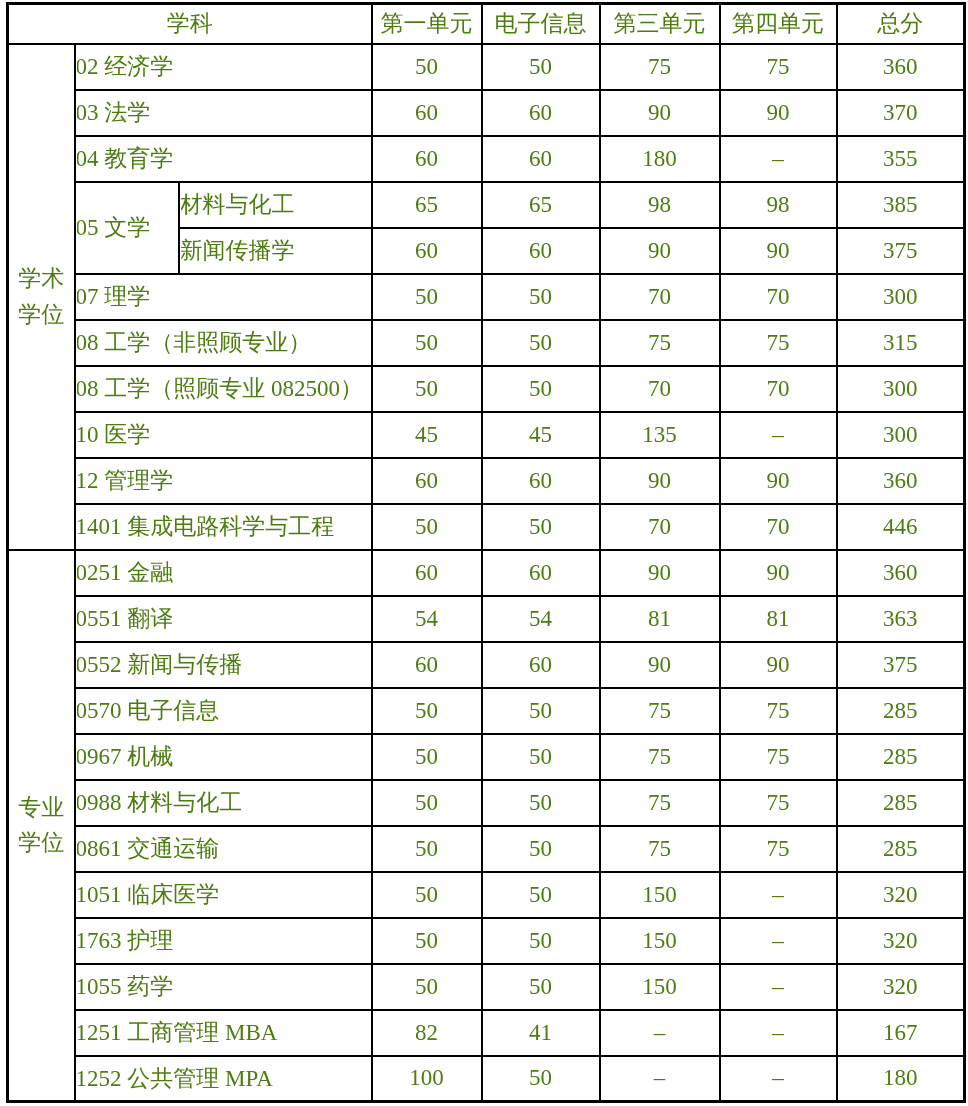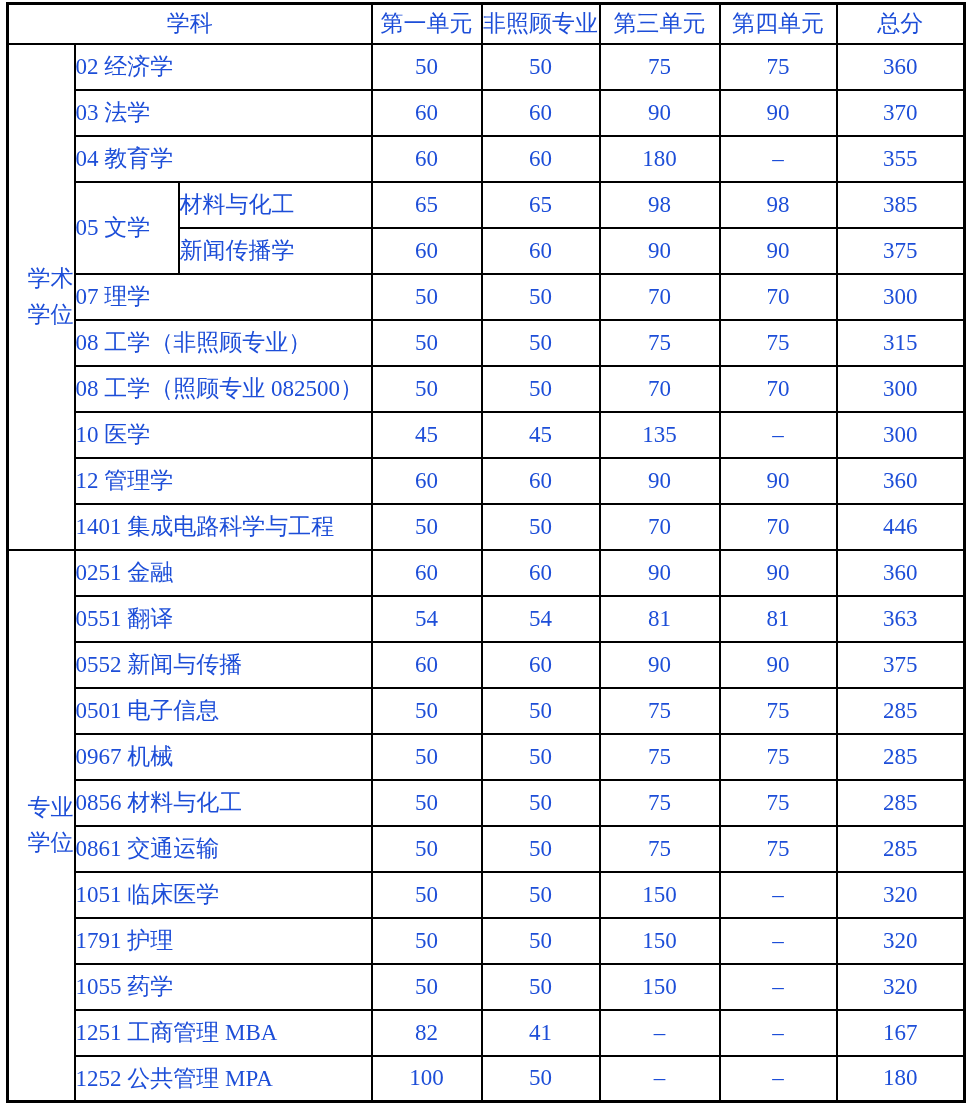--- a/index.html
+++ b/index.html
@@ -6,21 +6,21 @@
     margin: 0;
     padding: 0;
     background: #ffffff;
   }
   .page {
     position: relative;
     width: 968px;
     height: 1106px;
     background: #ffffff;
     font-family: "Liberation Serif", "DejaVu Serif", serif;
-    color: #1d4ed8;
+    color: #4d7c0f;
   }
   table.scores {
     position: absolute;
     left: 6px;
     top: 2px;
     width: 957px;
     border-collapse: collapse;
     table-layout: fixed;
     border: 3px solid #000000;
   }
@@ -30,29 +30,30 @@
     font-size: 23px;
     font-weight: normal;
     vertical-align: middle;
     overflow: hidden;
     padding: 0;
   }
   thead tr { height: 40px; }
   tbody tr { height: 46px; }
   th.colhead { text-align: center; }
   td.group {
-    text-align: right;
+    text-align: center;
     line-height: 1.55;
     padding: 0 8px;
     word-break: break-all;
   }
   td.subject {
     text-align: left;
     padding: 0 2px;
     white-space: nowrap;
+    border-radius: 19px;
   }
   td.num { text-align: center; }
 </style>
 </head>
 <body>
 
 <div class="page">
   <table class="scores">
     <colgroup>
       <col style="width:67px">
@@ -61,21 +62,21 @@
       <col style="width:110px">
       <col style="width:118px">
       <col style="width:120px">
       <col style="width:117px">
       <col style="width:128px">
     </colgroup>
     <thead>
       <tr>
         <th class="colhead" colspan="3">学科</th>
         <th class="colhead">第一单元</th>
-        <th class="colhead">非照顾专业</th>
+        <th class="colhead">电子信息</th>
         <th class="colhead">第三单元</th>
         <th class="colhead">第四单元</th>
         <th class="colhead">总分</th>
       </tr>
     </thead>
     <tbody>
 
       <tr>
         <td class="group" rowspan="11">学术学位</td>
         <td class="subject" colspan="2">02 经济学</td>
@@ -186,37 +187,37 @@
       </tr>
       <tr>
         <td class="subject" colspan="2">0552 新闻与传播</td>
         <td class="num">60</td>
         <td class="num">60</td>
         <td class="num">90</td>
         <td class="num">90</td>
         <td class="num">375</td>
       </tr>
       <tr>
-        <td class="subject" colspan="2">0501 电子信息</td>
+        <td class="subject" colspan="2">0570 电子信息</td>
         <td class="num">50</td>
         <td class="num">50</td>
         <td class="num">75</td>
         <td class="num">75</td>
         <td class="num">285</td>
       </tr>
       <tr>
         <td class="subject" colspan="2">0967 机械</td>
         <td class="num">50</td>
         <td class="num">50</td>
         <td class="num">75</td>
         <td class="num">75</td>
         <td class="num">285</td>
       </tr>
       <tr>
-        <td class="subject" colspan="2">0856 材料与化工</td>
+        <td class="subject" colspan="2">0988 材料与化工</td>
         <td class="num">50</td>
         <td class="num">50</td>
         <td class="num">75</td>
         <td class="num">75</td>
         <td class="num">285</td>
       </tr>
       <tr>
         <td class="subject" colspan="2">0861 交通运输</td>
         <td class="num">50</td>
         <td class="num">50</td>
@@ -226,21 +227,21 @@
       </tr>
       <tr>
         <td class="subject" colspan="2">1051 临床医学</td>
         <td class="num">50</td>
         <td class="num">50</td>
         <td class="num">150</td>
         <td class="num">–</td>
         <td class="num">320</td>
       </tr>
       <tr>
-        <td class="subject" colspan="2">1791 护理</td>
+        <td class="subject" colspan="2">1763 护理</td>
         <td class="num">50</td>
         <td class="num">50</td>
         <td class="num">150</td>
         <td class="num">–</td>
         <td class="num">320</td>
       </tr>
       <tr>
         <td class="subject" colspan="2">1055 药学</td>
         <td class="num">50</td>
         <td class="num">50</td>

